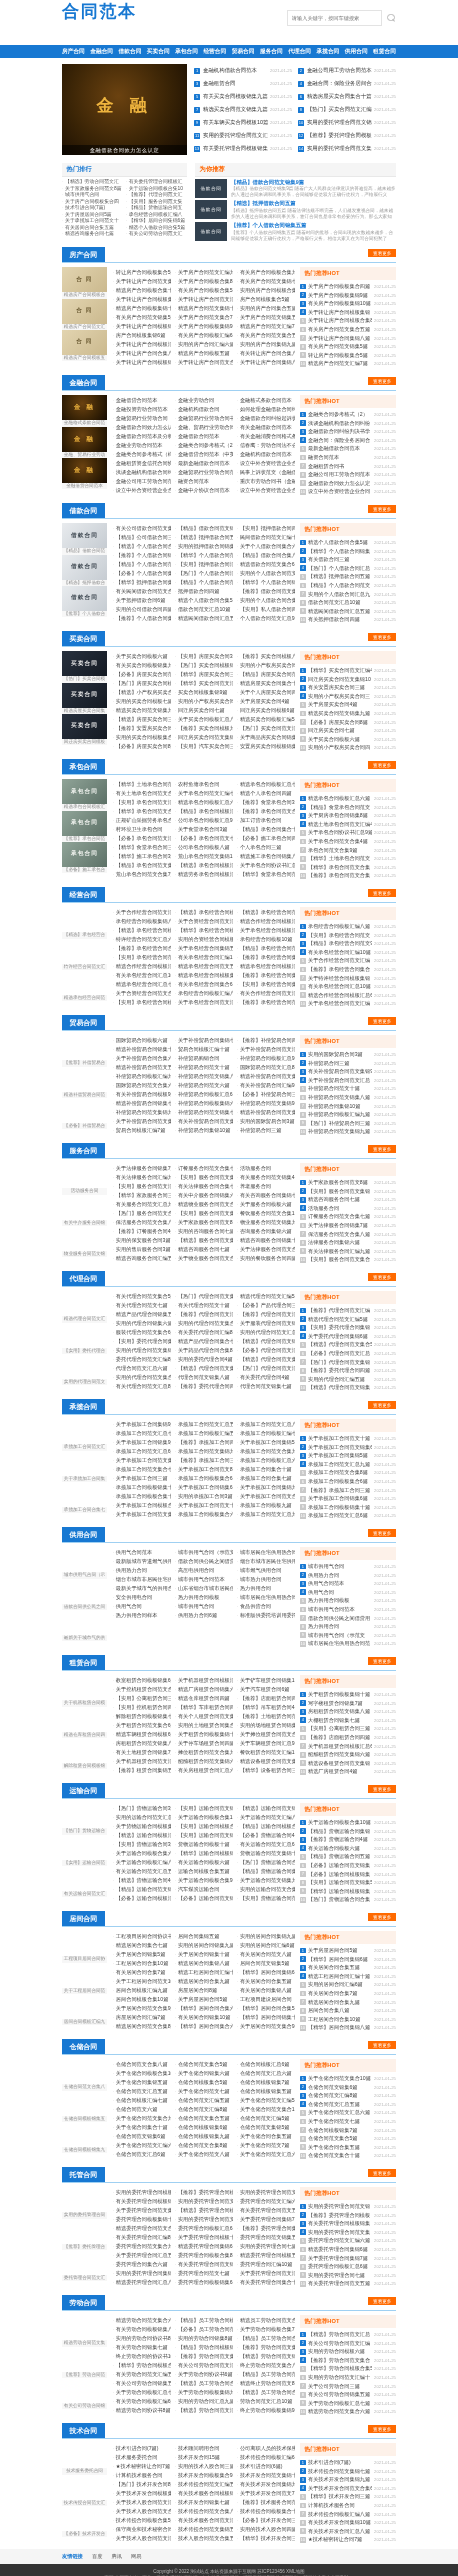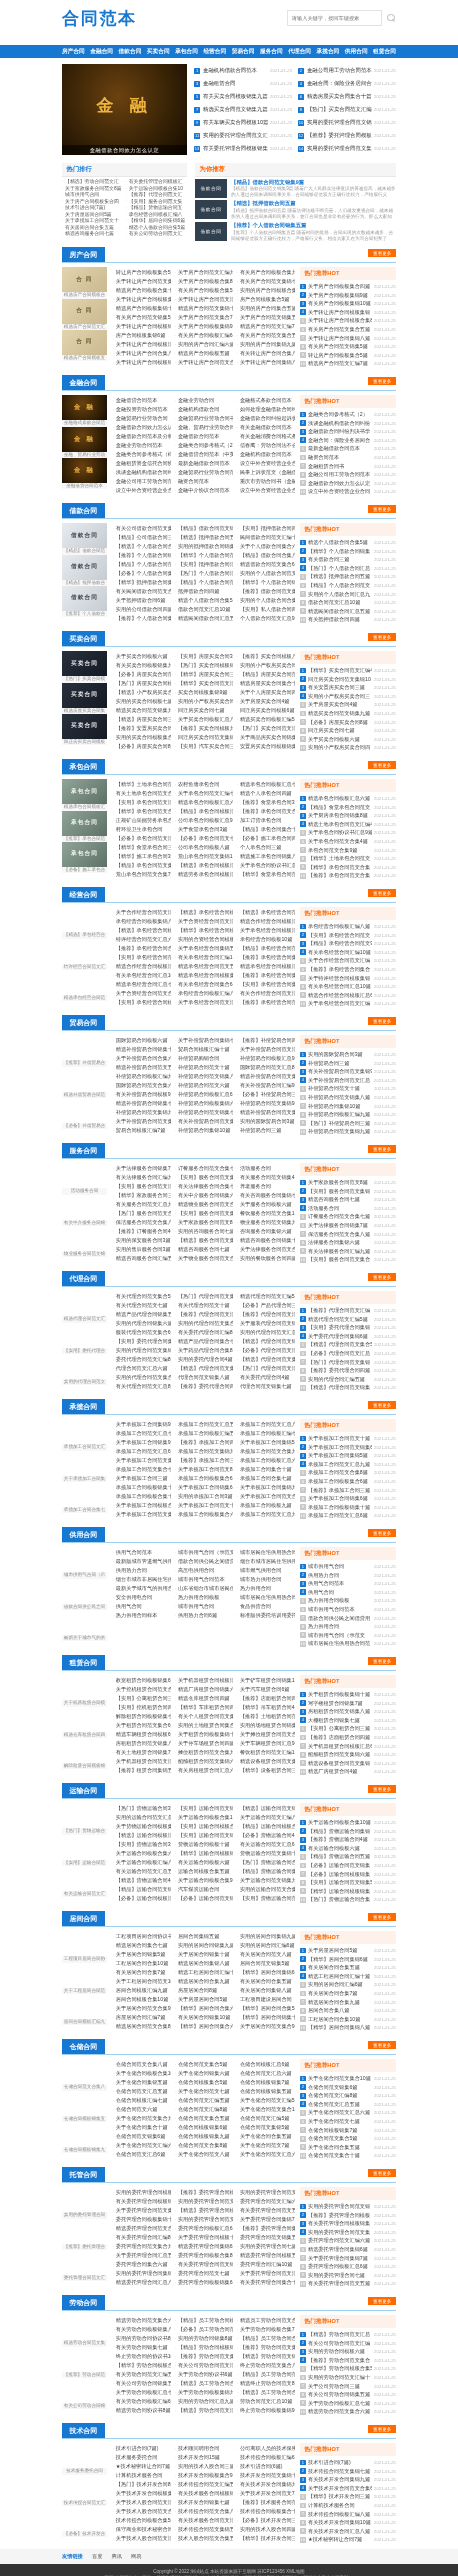--- a/index.html
+++ b/index.html
@@ -2,21 +2,21 @@
 <html style="font-size:9.2px"><head>
 <meta charset="utf-8">
 <style>
   html,body{margin:0;padding:0;}
   body{width:458px;height:2576px;overflow:hidden;background:#fff;
        font-family:"Liberation Sans","DejaVu Sans",sans-serif;color:#444;}
   a{text-decoration:none;color:inherit;cursor:pointer;}
   .wrap{width:334px;margin:0 auto;}
   
   .site-header{height:45px;background:#fff;}
-  .site-header .wrap{display:flex;align-items:center;justify-content:space-between;height:36px;}
+  .site-header .wrap{display:flex;justify-content:space-between;height:36px;}
   .logo{font-size:17px;font-weight:bold;color:#1778d2;letter-spacing:1.7px;}
   .searchbox{display:flex;align-items:center;}
   .searchbox input{width:86px;height:13.8px;border:0.6px solid #e3e3e3;font-size:5.2px;color:#999;
        padding:0 3.4px;outline:none;}
   .mag{position:relative;width:9.2px;height:9.2px;display:inline-block;margin-left:4.6px;}
   .mag::before{content:"";position:absolute;width:5.2px;height:5.2px;border:1.1px solid #b9b9b9;border-radius:50%;left:0.6px;top:0.6px;}
   .mag::after{content:"";position:absolute;width:3.4px;height:1.1px;background:#b9b9b9;transform:rotate(45deg);left:5.2px;top:6.3px;}
   
   .topnav{background:#1778d2;height:12.6px;}
   .topnav .wrap{display:flex;justify-content:space-between;align-items:center;height:12.6px;}

